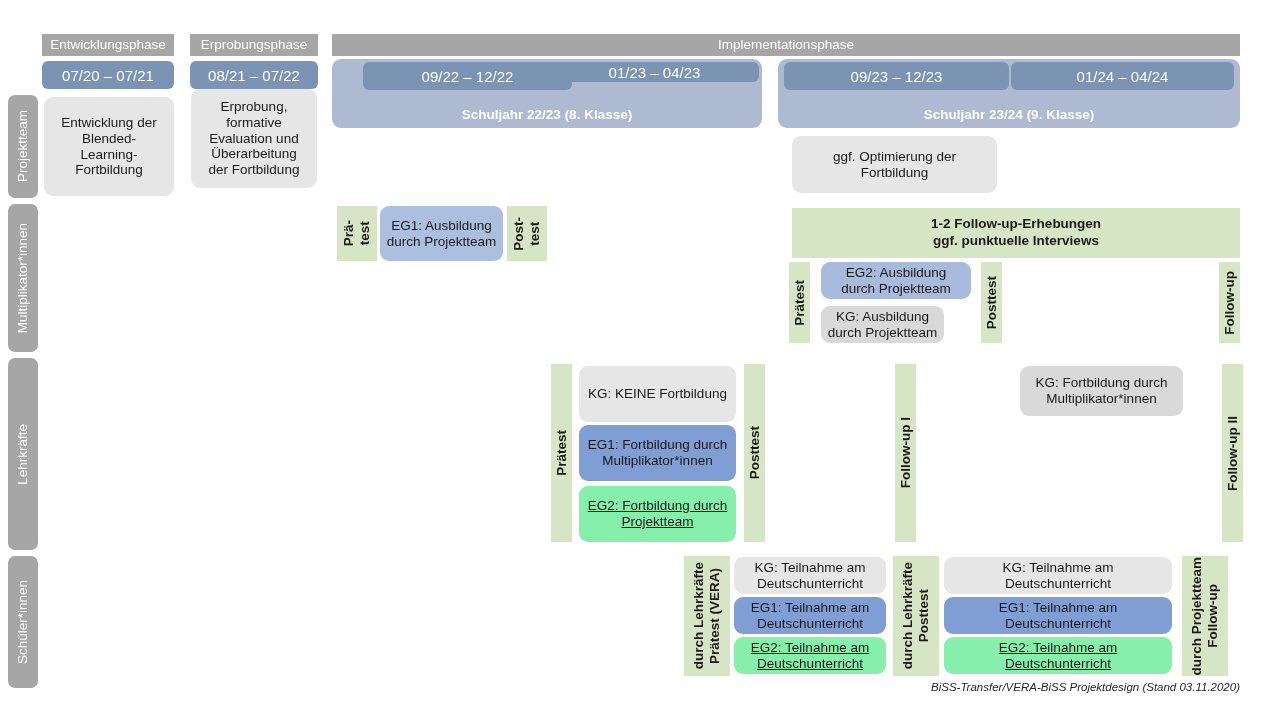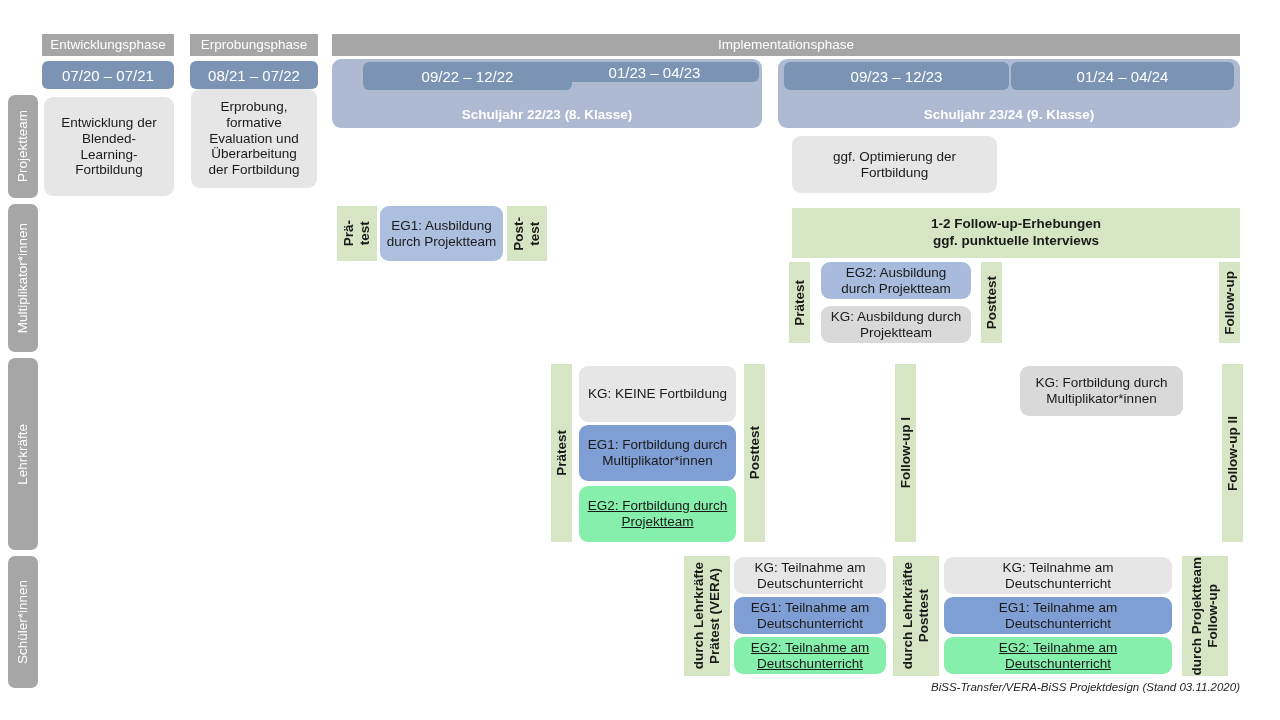--- a/index.html
+++ b/index.html
@@ -149,21 +149,21 @@
   <span>1-2 Follow-up-Erhebungen
 ggf. punktuelle Interviews</span>
 </div>
 
 <div class="abs green ctr" style="left:789px;top:262px;width:21px;height:81px;">
   <div class="vtext">Prätest</div>
 </div>
 <div class="abs box box-blue-mid ctr" style="left:821px;top:262px;width:150px;height:37px;">
   <span>EG2: Ausbildung durch Projektteam</span>
 </div>
-<div class="abs box box-grey2 ctr" style="left:821px;top:306px;width:150px;height:37px;">
+<div class="abs box box-grey2 ctr" style="left:821px;top:306px;width:123px;height:37px;">
   <span>KG: Ausbildung durch Projektteam</span>
 </div>
 <div class="abs green ctr" style="left:981px;top:262px;width:21px;height:81px;">
   <div class="vtext">Posttest</div>
 </div>
 <div class="abs green ctr" style="left:1219px;top:262px;width:21px;height:81px;">
   <div class="vtext">Follow-up</div>
 </div>
 
 <div class="abs green ctr" style="left:551px;top:364px;width:21px;height:178px;">

